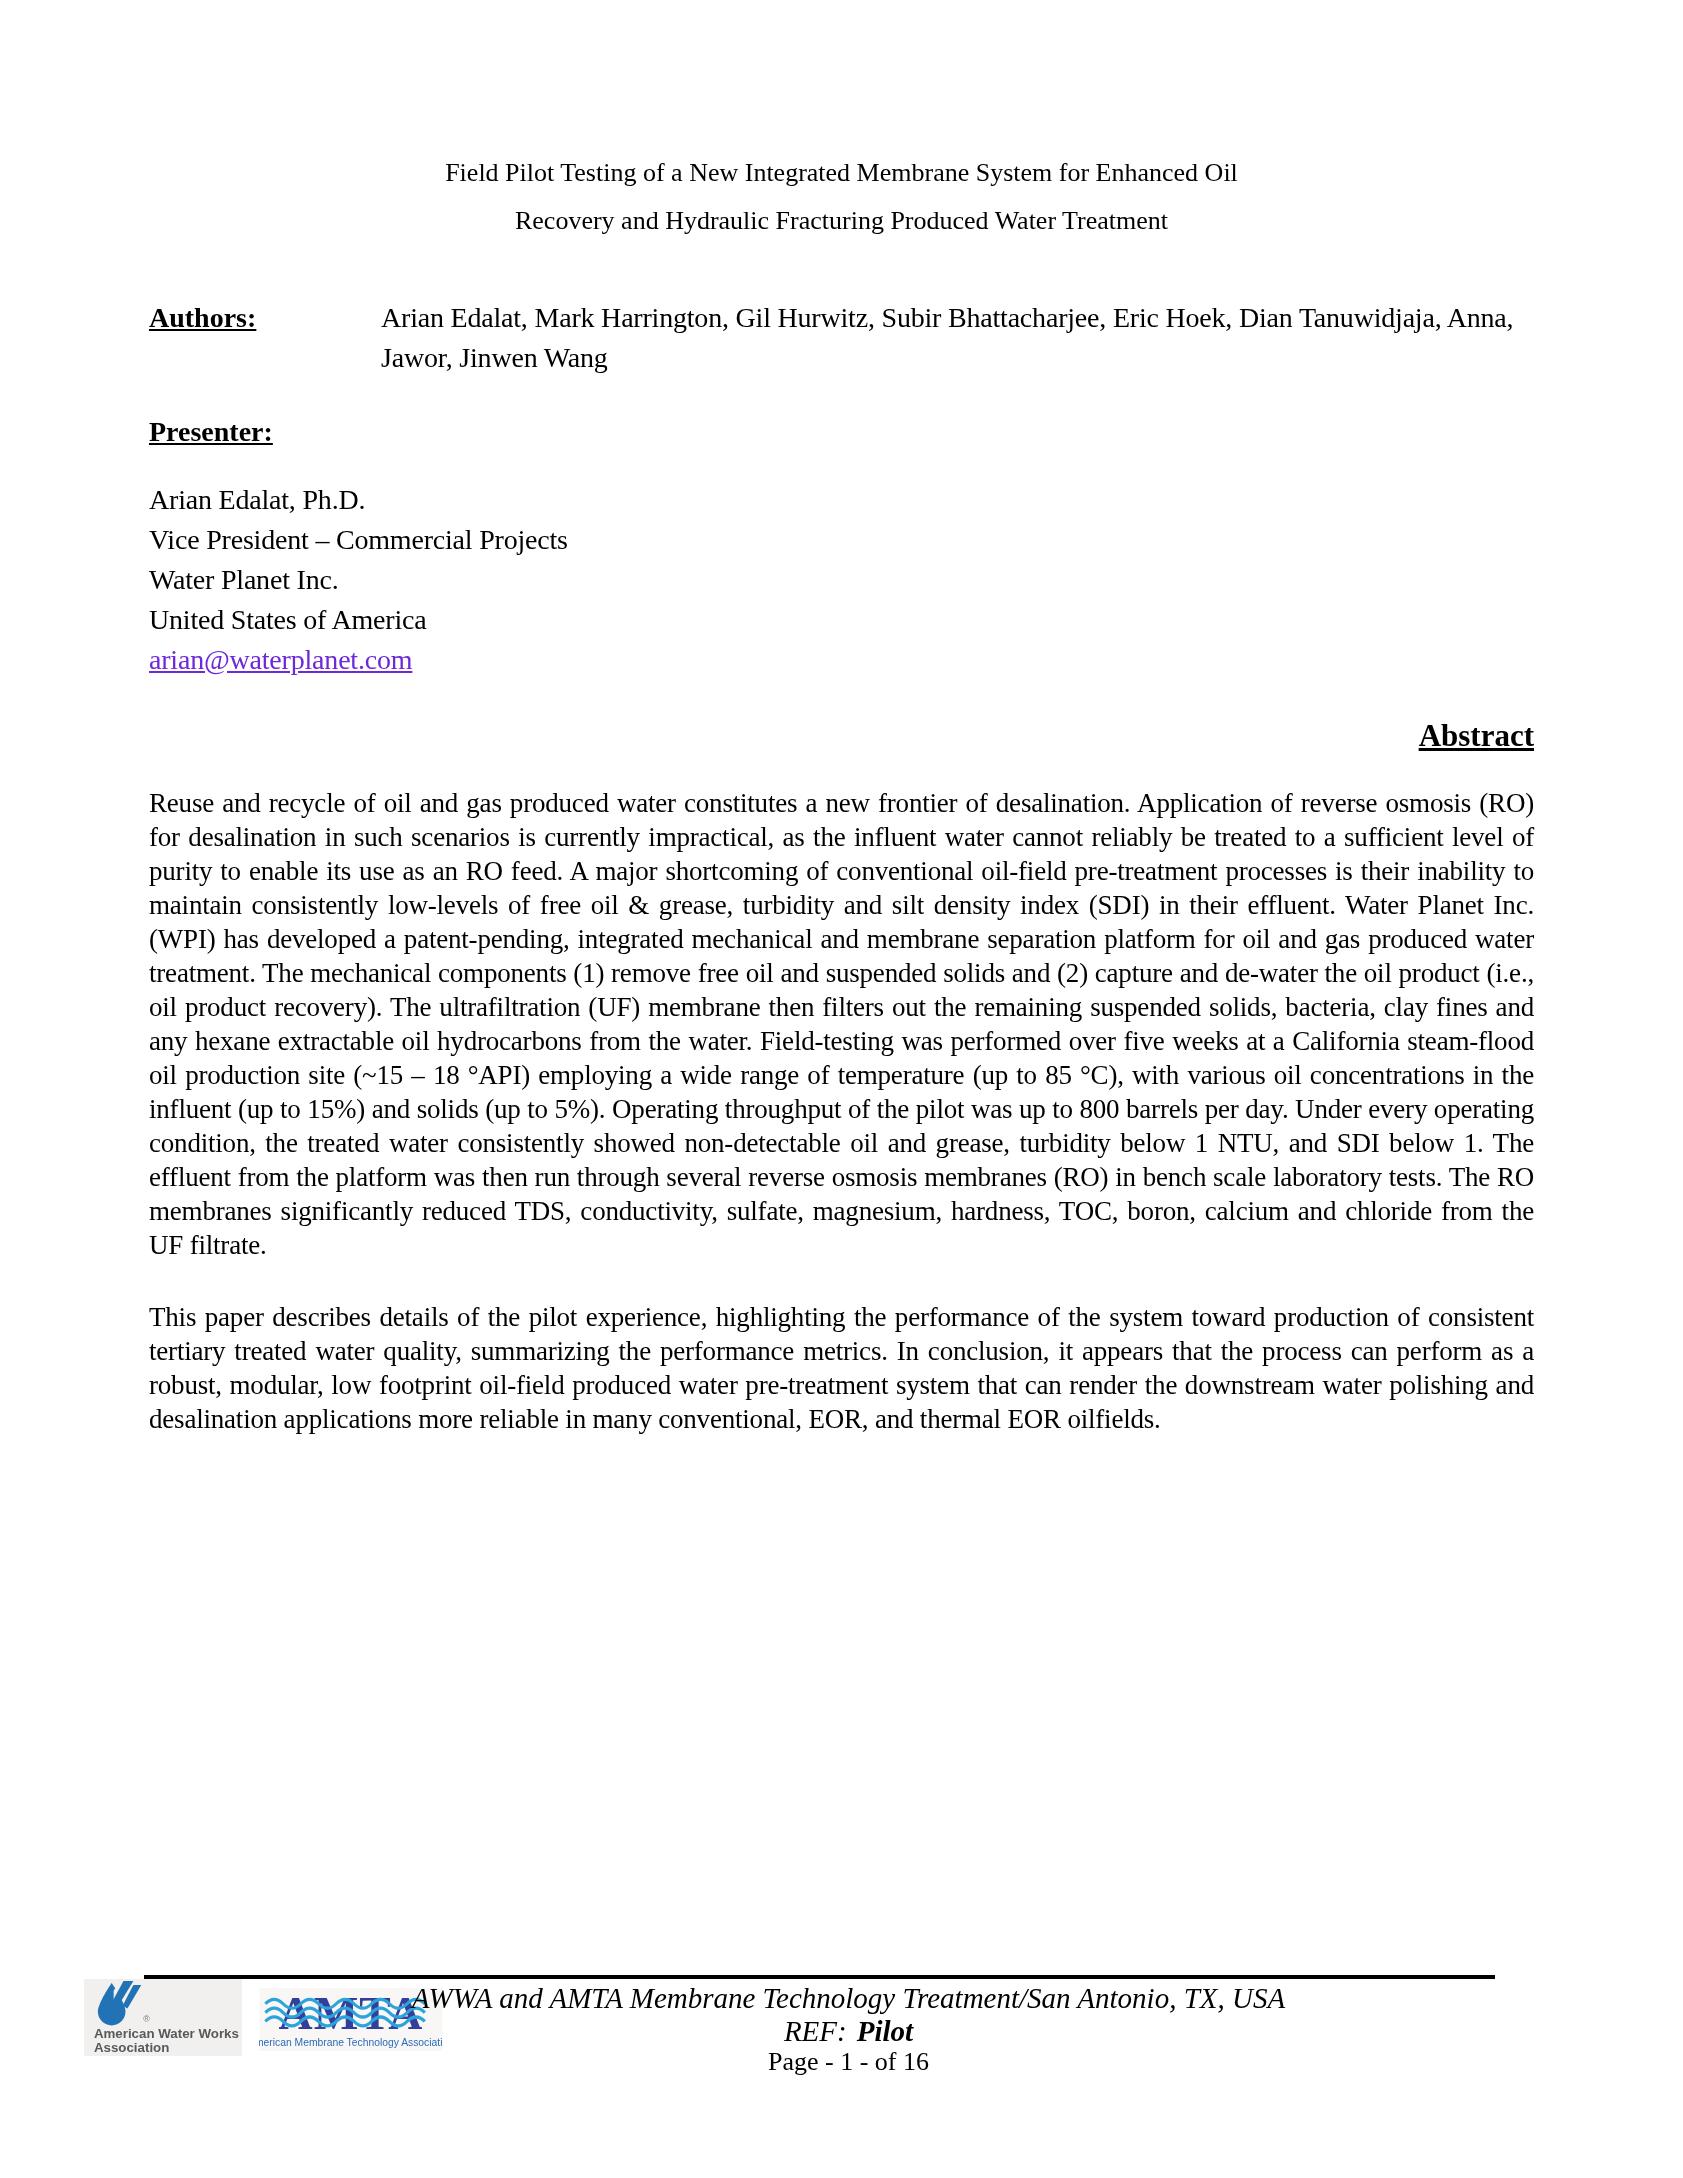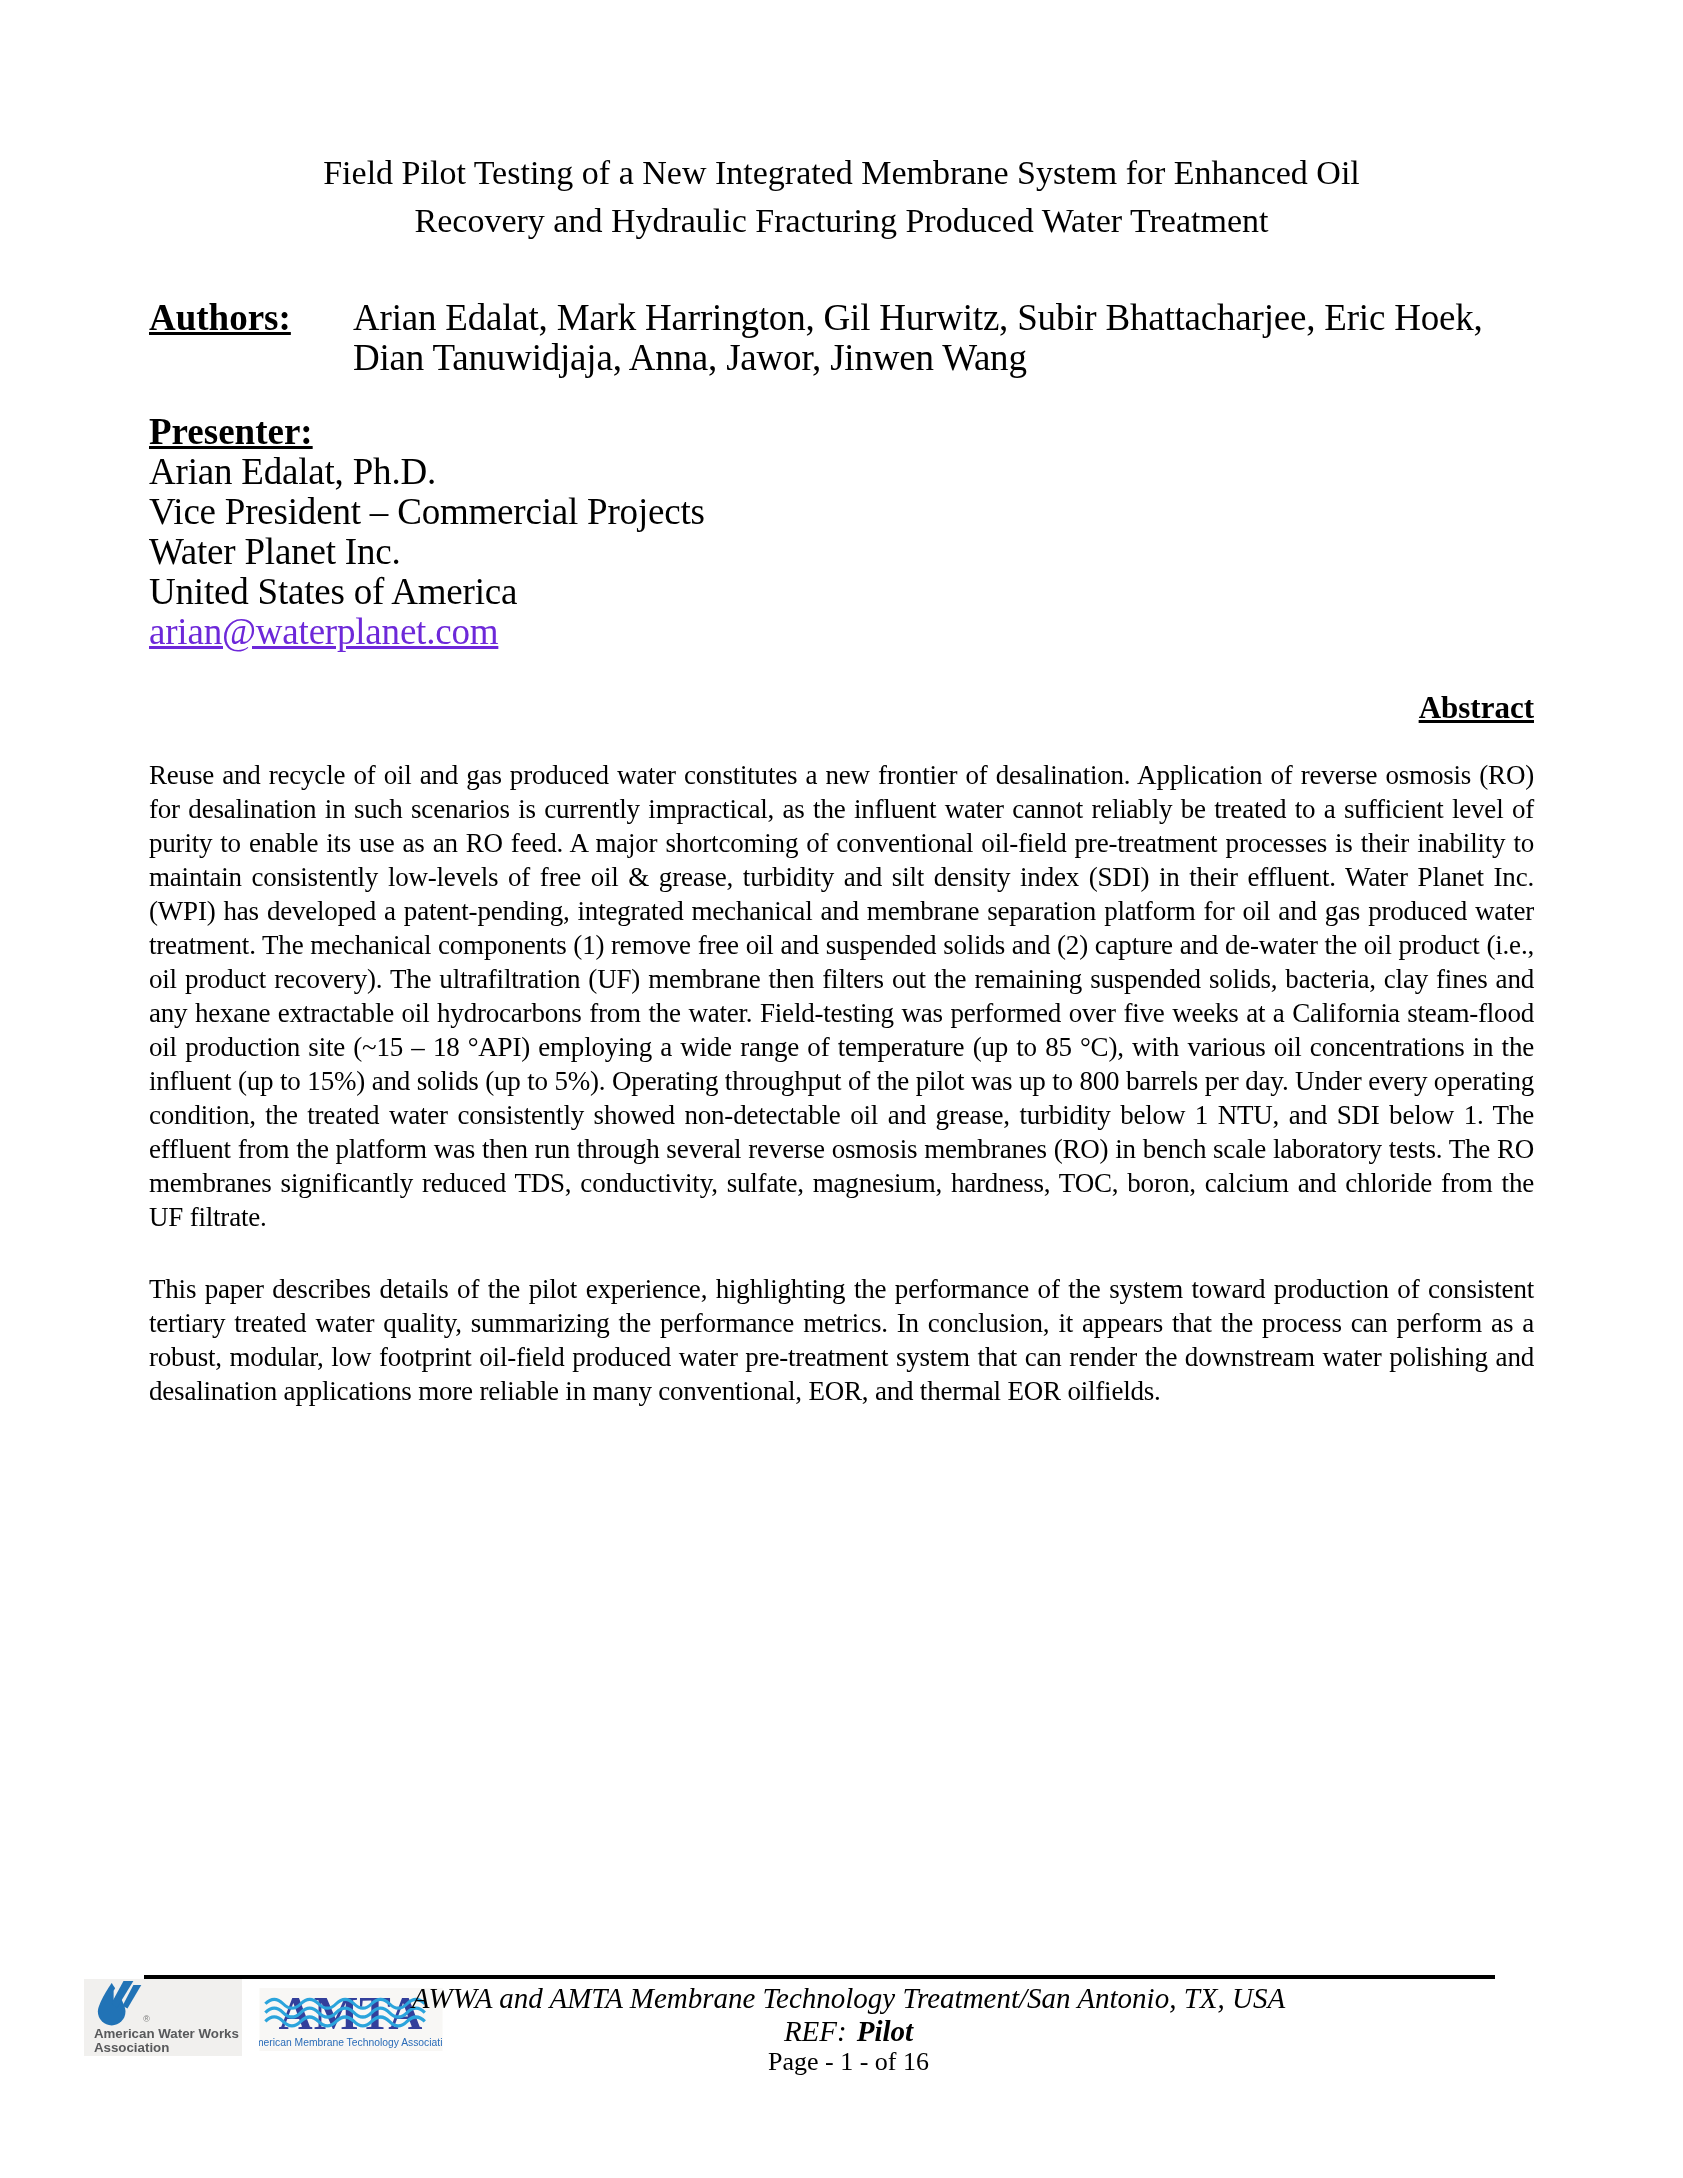--- a/index.html
+++ b/index.html
@@ -8,28 +8,28 @@
     height: 2178px;
     background: #ffffff;
     position: relative;
     font-family: "Liberation Serif", serif;
     color: #000000;
     overflow: hidden;
   }
   .content { padding: 149px 149px 0 149px; }
 
   .doc-title {
-    font-size: 34px;
+    font-size: 26px;
     line-height: 48px;
     text-align: center;
     font-weight: normal;
     margin: 0;
   }
 
-  .labeled-row { display: flex; margin-top: 53px; font-size: 37px; line-height: 40px; }
+  .labeled-row { display: flex; margin-top: 53px; font-size: 28px; line-height: 40px; gap: 28px; }
   .labeled-row.presenter { margin-top: 34px; flex-direction: column; }
   .row-label {
     flex: 0 0 auto;
     font-weight: bold;
     text-decoration: underline;
   }
   .authors .row-label { width: 204px; }
   .presenter .row-label { width: 180px; }
   .row-body { flex: 1 1 auto; letter-spacing: -0.2px; }
 

